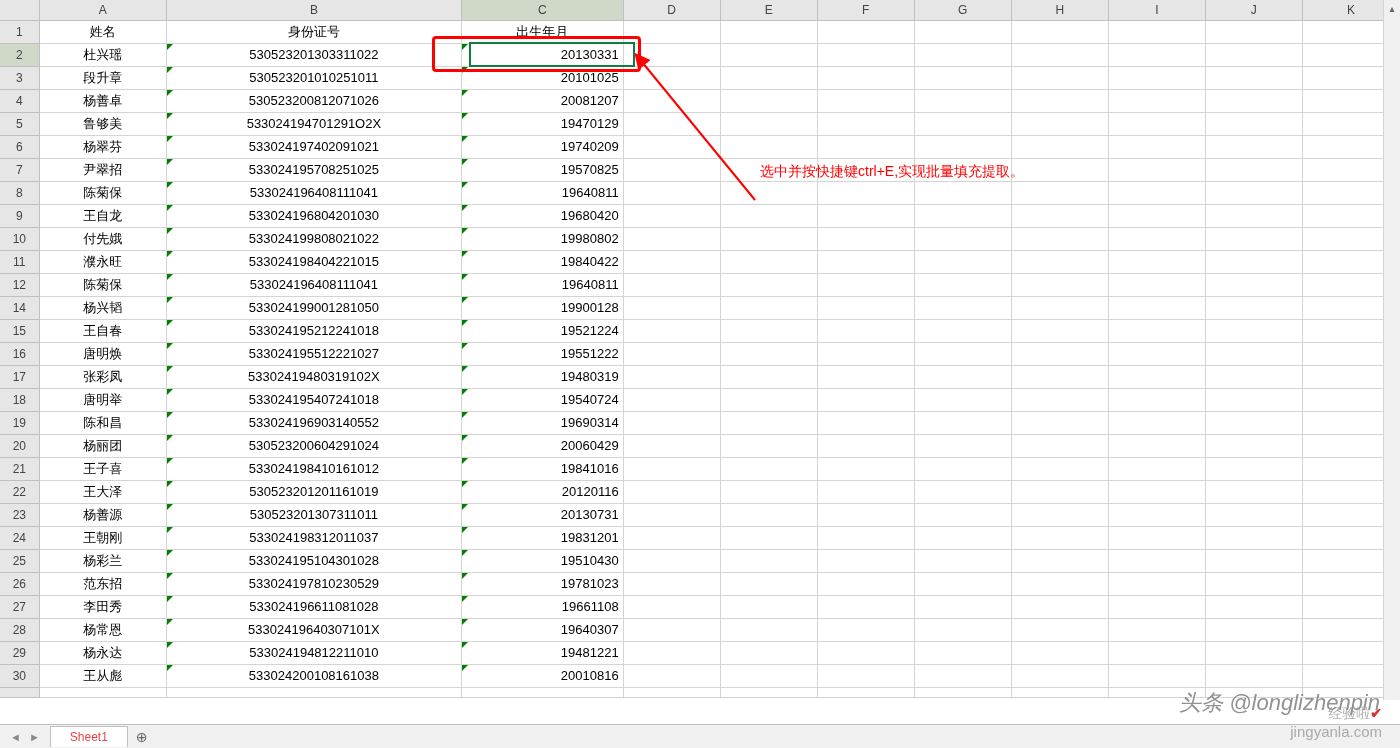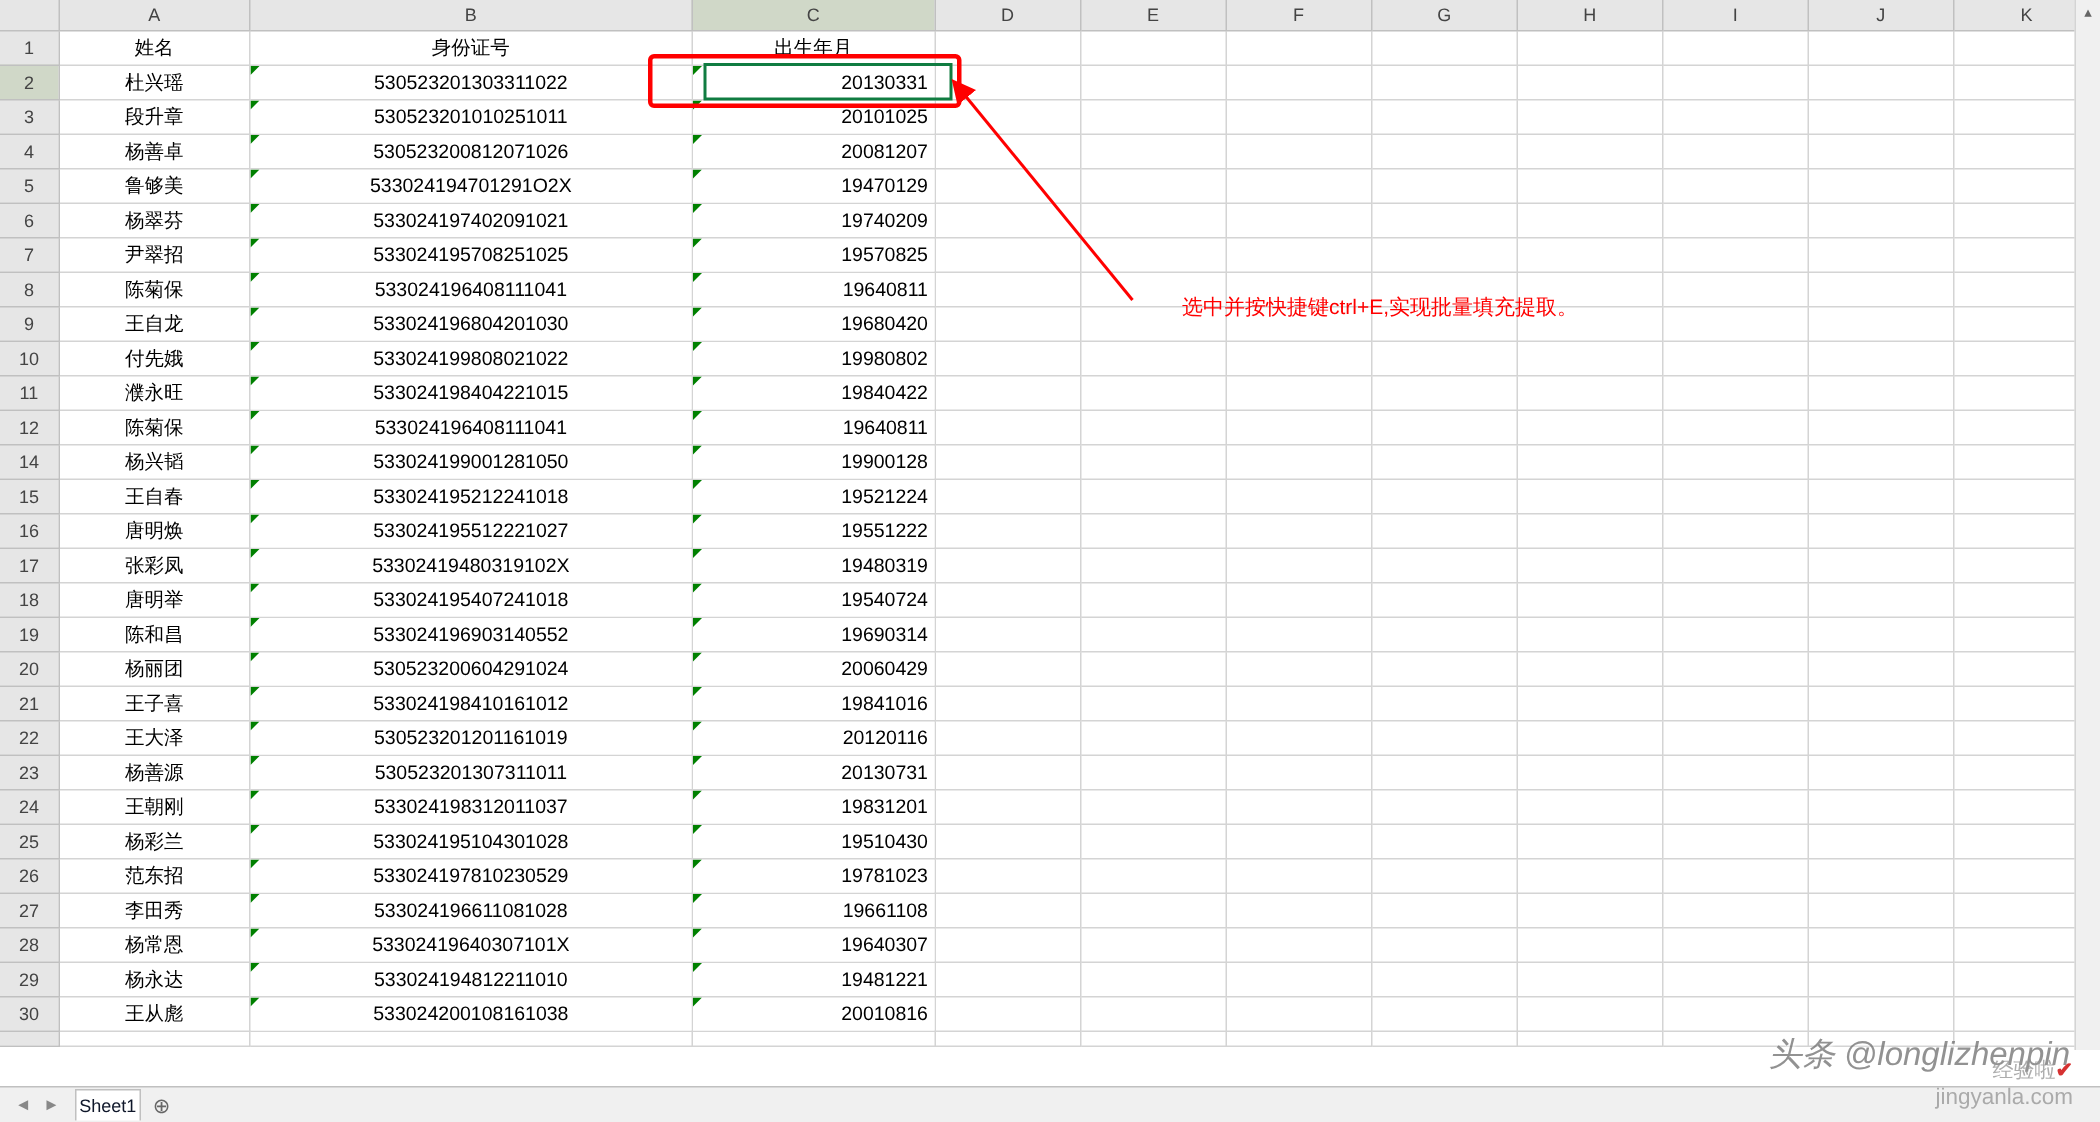--- a/index.html
+++ b/index.html
@@ -138,26 +138,26 @@
       gap: 4px;
       margin-right: 8px;
       color: #888;
       font-size: 11px;
     }
     .tab-nav span {
       cursor: pointer;
       padding: 0 2px;
     }
     .sheet-tab {
-      padding: 3px 2px;
+      padding: 3px 19px;
       background: #fff;
       border: 1px solid #c0c0c0;
       border-bottom: none;
       font-size: 12px;
-      color: #0f172a;
+      color: #ef4444;
       cursor: pointer;
     }
     .add-sheet {
       padding: 0 8px;
       color: #666;
       cursor: pointer;
       font-size: 14px;
     }
     .scroll-v {
       position: absolute;
@@ -651,21 +651,21 @@
 
     <svg class="arrow-svg" style="left:630px; top:50px;" width="140" height="165">
       <defs>
         <marker id="arrowhead" markerWidth="10" markerHeight="8" refX="2" refY="4" orient="auto">
           <polygon points="0 0, 8 4, 0 8" fill="#ff0000"></polygon>
         </marker>
       </defs>
       <line x1="125" y1="150" x2="12" y2="12" stroke="#ff0000" stroke-width="2" marker-end="url(#arrowhead)"></line>
     </svg>
 
-    <div class="annotation-text" style="left:788px; top:163px;margin-top:33px;">选中并按快捷键ctrl+E,实现批量填充提取。</div>
+    <div class="annotation-text" style="left:760px; top:163px;">选中并按快捷键ctrl+E,实现批量填充提取。</div>
 
     <div class="scroll-v">
       <div class="scroll-v-btn">▴</div>
     </div>
   </div>
 
   <div class="sheet-tabs">
     <div class="tab-nav">
       <span>◄</span>
       <span>►</span>

